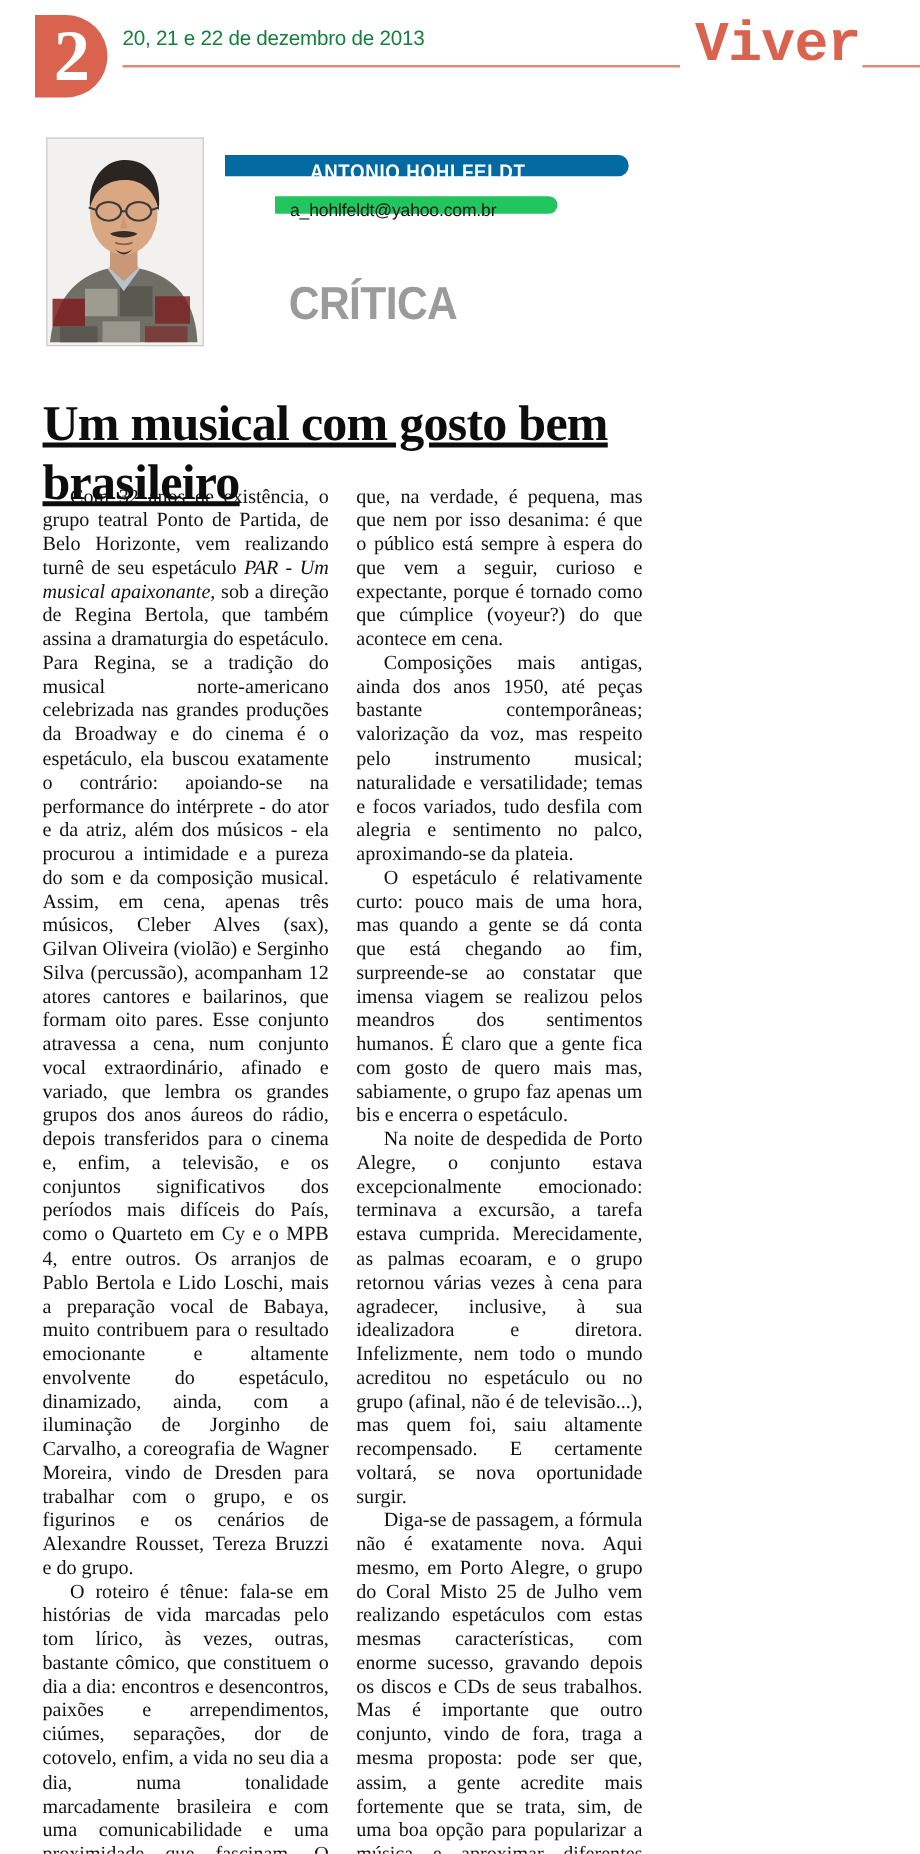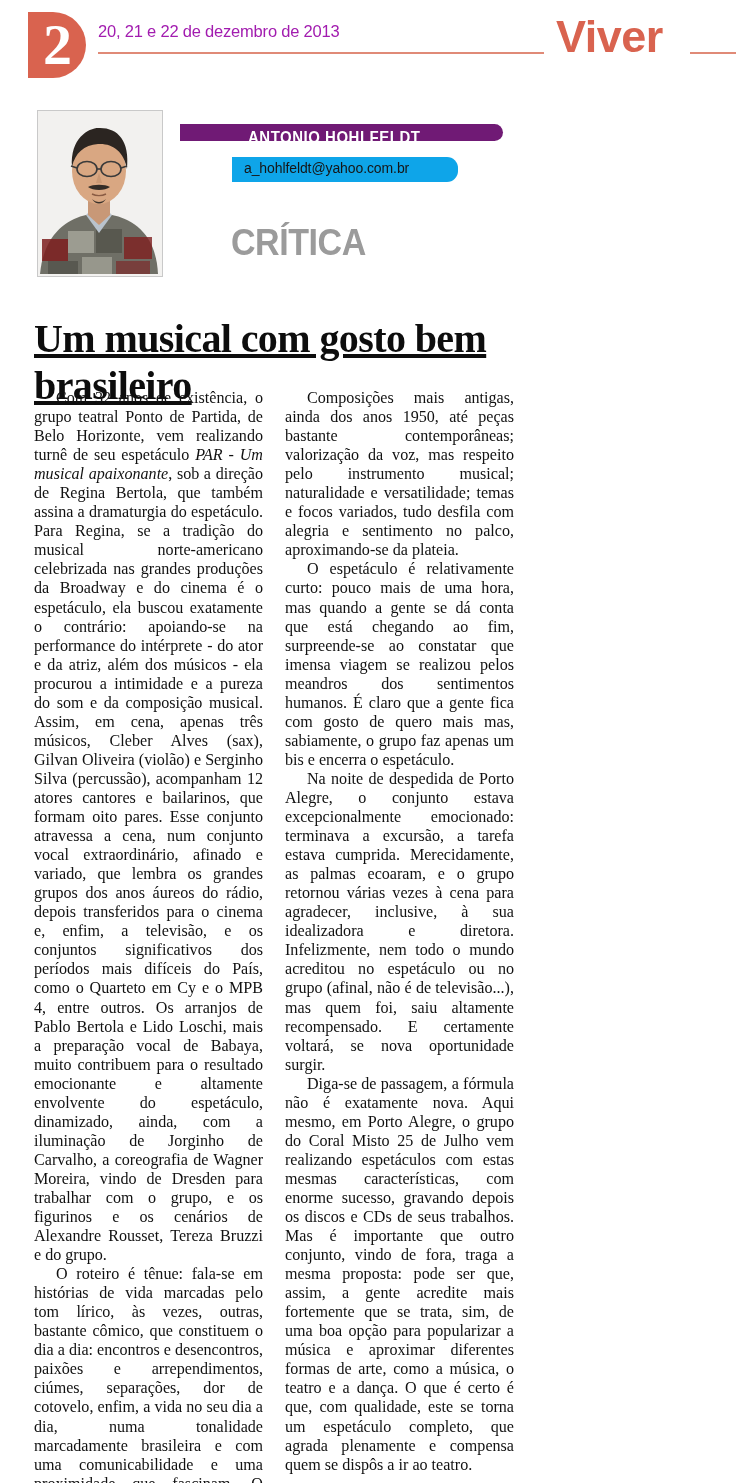--- a/index.html
+++ b/index.html
@@ -35,40 +35,40 @@
     font-size: 58px;
     line-height: 66px;
     text-align: center;
     letter-spacing: -1px;
   }
   #masthead-date {
     position: absolute;
     left: 98px; top: 22px;
     font-family: "Liberation Sans", sans-serif;
     font-size: 16.5px;
-    color: #a21caf;
+    color: #15803d;
     letter-spacing: -0.2px;
     white-space: nowrap;
   }
   #masthead-rule-left {
     position: absolute;
     left: 98px; top: 52px;
     width: 446px; height: 2px;
     background: #e08a77;
   }
   #masthead-rule-right {
     position: absolute;
     left: 690px; top: 52px;
     width: 46px; height: 2px;
     background: #e08a77;
   }
   #section-title {
     position: absolute;
     left: 556px; top: 13px;
-    font-family: Liberation Sans, sans-serif;
+    font-family: Liberation Mono, monospace;
     font-weight: bold;
     font-size: 45px;
     line-height: 48px;
     color: #d9634f;
     letter-spacing: -0.5px;
   }
 
   
   #author-photo {
     position: absolute;
@@ -77,42 +77,42 @@
     border: 1px solid #c9c9c9;
     overflow: hidden;
     background: #f3f2f0;
   }
   #author-photo svg { display: block; }
 
   #author-name-bar {
     position: absolute;
     left: 180px; top: 124px;
     width: 323px; height: 17px;
-    background: #701a75;
+    background: #0369a1;
     border-top-right-radius: 14px;
     border-bottom-right-radius: 14px;
   }
   #author-name {
     position: absolute;
     left: 68px; top: 2px;
     font-family: "Liberation Sans", sans-serif;
     font-weight: bold;
     font-size: 17px;
     line-height: 24px;
     color: #ffffff;
     letter-spacing: 0.6px;
     transform: scaleX(0.88);
     transform-origin: left center;
     white-space: nowrap;
   }
   #author-email-bar {
     position: absolute;
-    left: 232px; top: 157px;
-    width: 226px; height: 25px;
-    background: #0ea5e9;
+    left: 220px; top: 157px;
+    width: 226px; height: 14px;
+    background: #22c55e;
     border-top-right-radius: 11px;
     border-bottom-right-radius: 11px;
   }
   #author-email {
     position: absolute;
     left: 12px; top: 1px;
     font-family: "Liberation Sans", sans-serif;
     font-size: 14px;
     line-height: 20px;
     color: #161616;
@@ -239,18 +239,19 @@
 <div id="kicker">CRÍTICA</div>
 
 <h1 id="headline">Um musical com gosto bem brasileiro</h1>
 
 <div id="article-body">
   <div class="article-column">
       <p>Com 32 anos de existência, o grupo teatral Ponto de Partida, de Belo Horizonte, vem realizando turnê de seu espetáculo <em>PAR - Um musical apaixonante</em>, sob a direção de Regina Bertola, que também assina a dramaturgia do espetáculo. Para Regina, se a tradição do musical norte-americano celebrizada nas grandes produções da Broadway e do cinema é o espetáculo, ela buscou exatamente o contrário: apoiando-se na performance do intérprete - do ator e da atriz, além dos músicos - ela procurou a intimidade e a pureza do som e da composição musical. Assim, em cena, apenas três músicos, Cleber Alves (sax), Gilvan Oliveira (violão) e Serginho Silva (percussão), acompanham 12 atores cantores e bailarinos, que formam oito pares. Esse conjunto atravessa a cena, num conjunto vocal extraordinário, afinado e variado, que lembra os grandes grupos dos anos áureos do rádio, depois transferidos para o cinema e, enfim, a televisão, e os conjuntos significativos dos períodos mais difíceis do País, como o Quarteto em Cy e o MPB 4, entre outros. Os arranjos de Pablo Bertola e Lido Loschi, mais a preparação vocal de Babaya, muito contribuem para o resultado emocionante e altamente envolvente do espetáculo, dinamizado, ainda, com a iluminação de Jorginho de Carvalho, a coreografia de Wagner Moreira, vindo de Dresden para trabalhar com o grupo, e os figurinos e os cenários de Alexandre Rousset, Tereza Bruzzi e do grupo.</p>
       <p>O roteiro é tênue: fala-se em histórias de vida marcadas pelo tom lírico, às vezes, outras, bastante cômico, que constituem o dia a dia: encontros e desencontros, paixões e arrependimentos, ciúmes, separações, dor de cotovelo, enfim, a vida no seu dia a dia, numa tonalidade marcadamente brasileira e com uma comunicabilidade e uma proximidade que fascinam. O cenário, em pisos diferenciados, com telas transparentes que revelam-escondem os intérpretes, conforme a iluminação, ajuda a flexibilizar a ação dramática</p>
     </div>
   <div class="article-column">
+      <p class="cont">que, na verdade, é pequena, mas que nem por isso desanima: é que o público está sempre à espera do que vem a seguir, curioso e expectante, porque é tornado como que cúmplice (voyeur?) do que acontece em cena.</p>
       <p>Composições mais antigas, ainda dos anos 1950, até peças bastante contemporâneas; valorização da voz, mas respeito pelo instrumento musical; naturalidade e versatilidade; temas e focos variados, tudo desfila com alegria e sentimento no palco, aproximando-se da plateia.</p>
       <p>O espetáculo é relativamente curto: pouco mais de uma hora, mas quando a gente se dá conta que está chegando ao fim, surpreende-se ao constatar que imensa viagem se realizou pelos meandros dos sentimentos humanos. É claro que a gente fica com gosto de quero mais mas, sabiamente, o grupo faz apenas um bis e encerra o espetáculo.</p>
       <p>Na noite de despedida de Porto Alegre, o conjunto estava excepcionalmente emocionado: terminava a excursão, a tarefa estava cumprida. Merecidamente, as palmas ecoaram, e o grupo retornou várias vezes à cena para agradecer, inclusive, à sua idealizadora e diretora. Infelizmente, nem todo o mundo acreditou no espetáculo ou no grupo (afinal, não é de televisão...), mas quem foi, saiu altamente recompensado. E certamente voltará, se nova oportunidade surgir.</p>
       <p>Diga-se de passagem, a fórmula não é exatamente nova. Aqui mesmo, em Porto Alegre, o grupo do Coral Misto 25 de Julho vem realizando espetáculos com estas mesmas características, com enorme sucesso, gravando depois os discos e CDs de seus trabalhos. Mas é importante que outro conjunto, vindo de fora, traga a mesma proposta: pode ser que, assim, a gente acredite mais fortemente que se trata, sim, de uma boa opção para popularizar a música e aproximar diferentes formas de arte, como a música, o teatro e a dança. O que é certo é que, com qualidade, este se torna um espetáculo completo, que agrada plenamente e compensa quem se dispôs a ir ao teatro.</p>
     </div>
 </div>
 
 </body></html>

